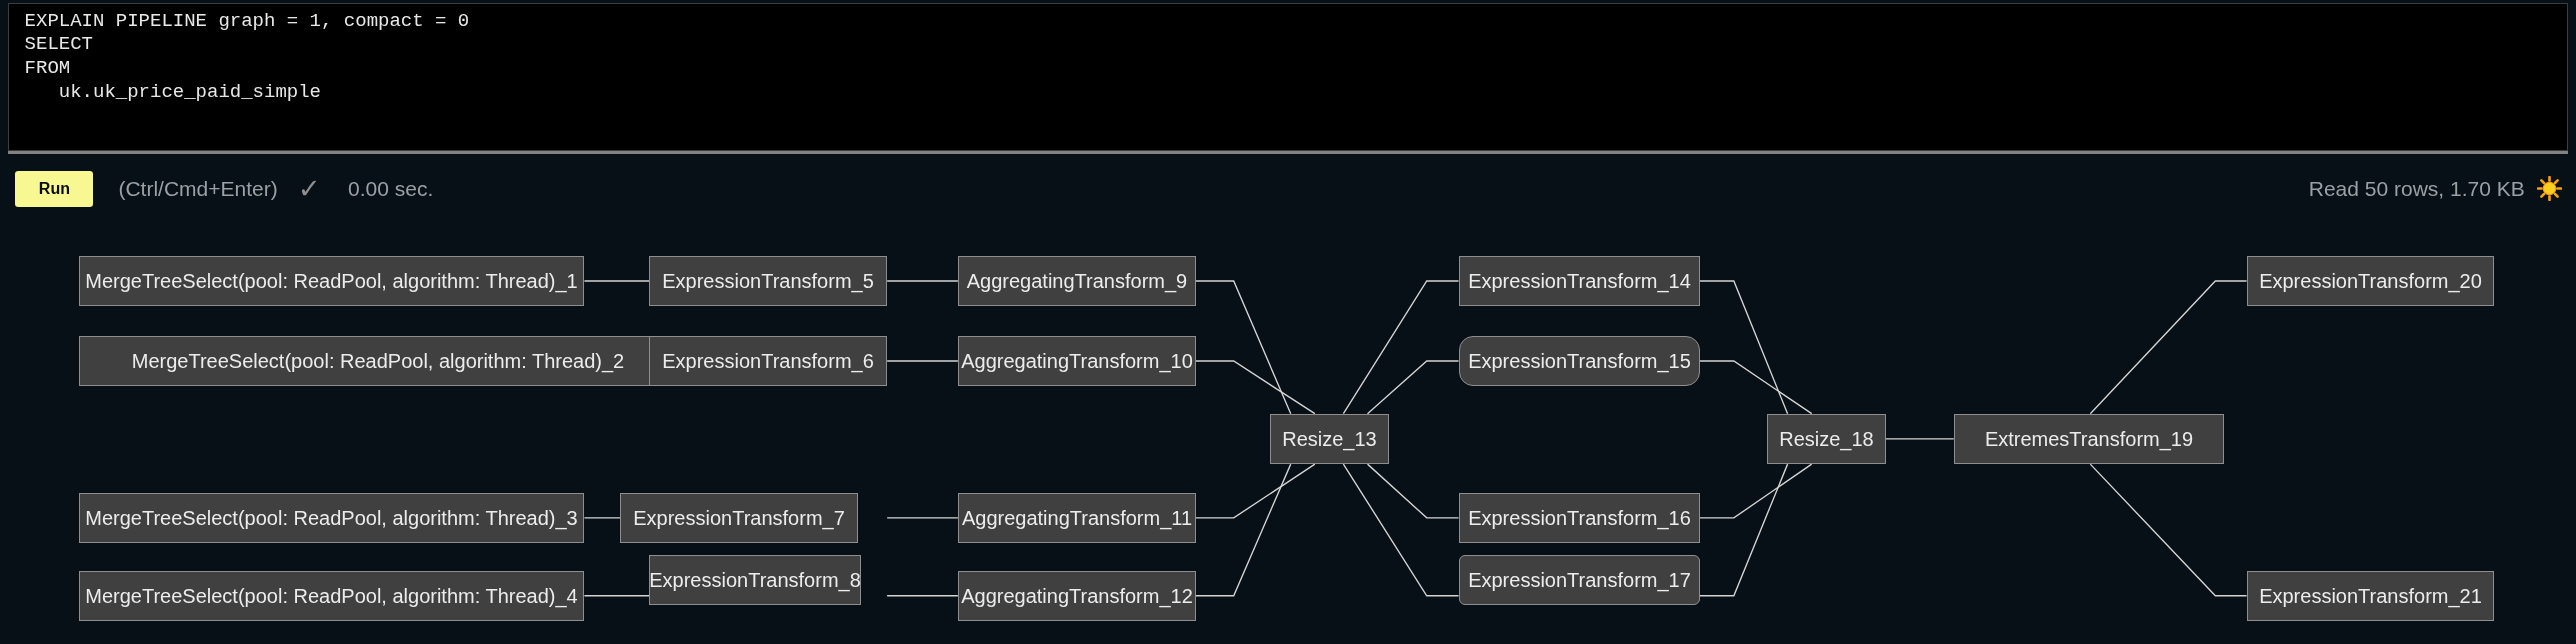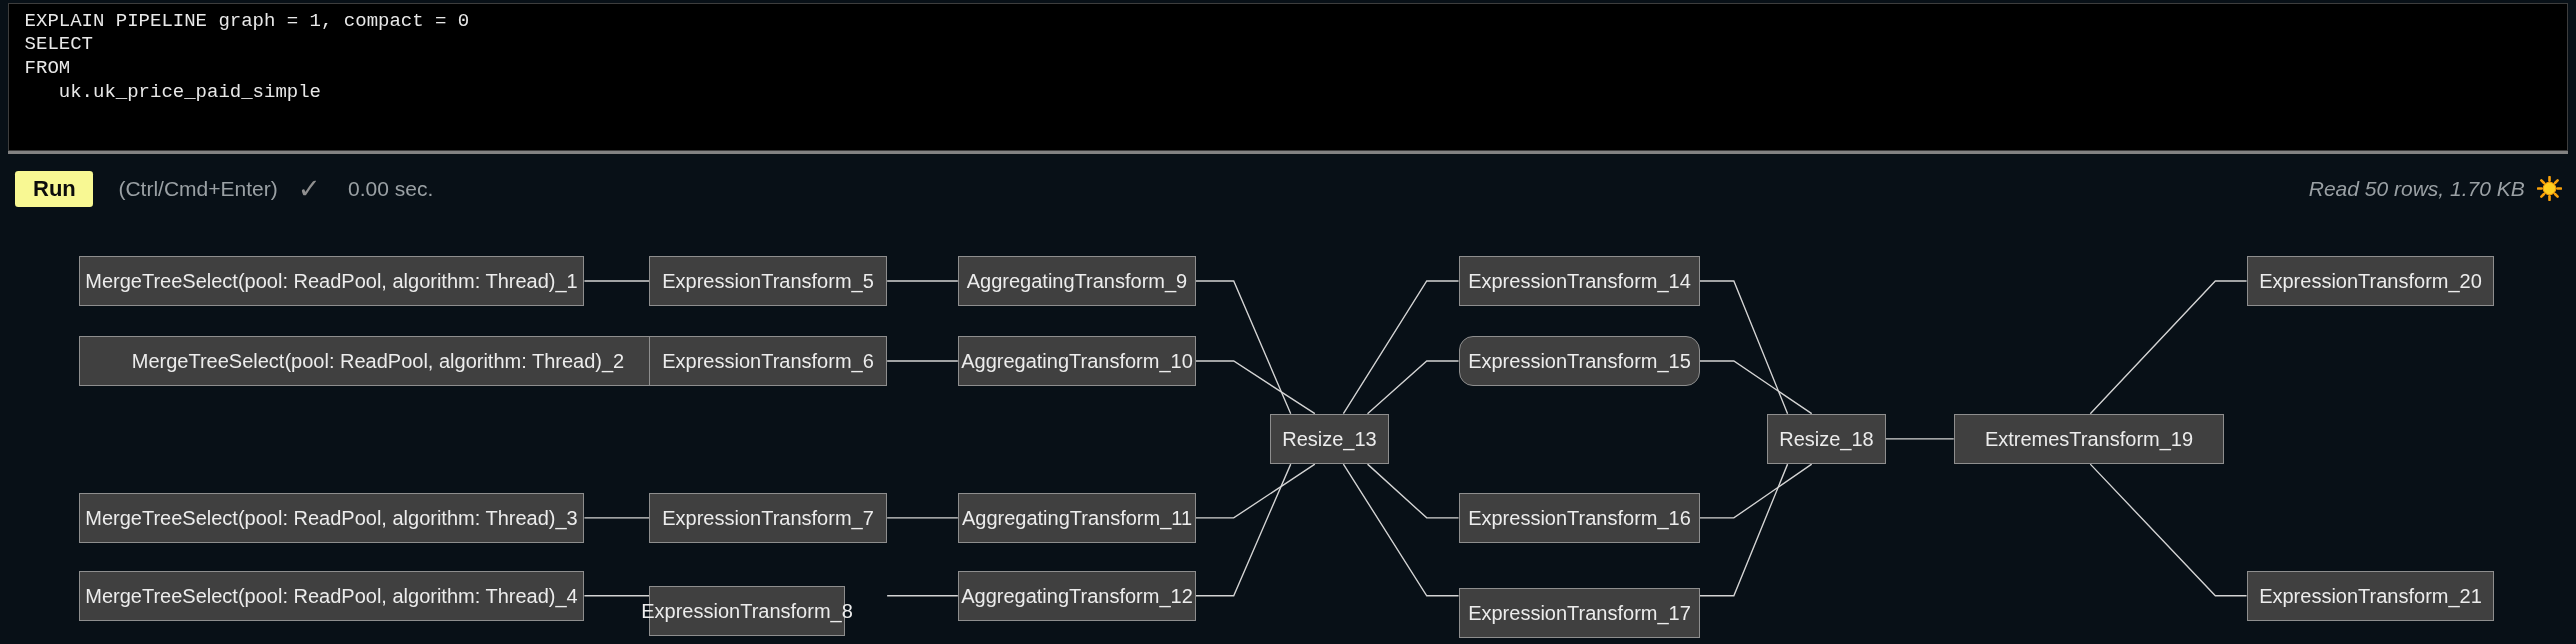--- a/index.html
+++ b/index.html
@@ -25,28 +25,28 @@
     background:#828282; cursor:row-resize;
   }
   .toolbar {
     position:absolute; left:0; top:162px; width:2576px; height:53px;
     display:flex; align-items:center;
     color:#9aa0a4; font-size:21px;
   }
   .run-btn {
     margin-left:15.4px; width:78px; height:36px;
     background:#f8f893; color:#0c0c0c;
-    font-weight:bold; font-size:22px; font-family:inherit;
+    font-weight:bold; font-size:16px; font-family:inherit;
     border:none; border-radius:3.3px; cursor:pointer;
     display:flex; align-items:center; justify-content:center;
   }
   .hint    { margin-left:25px; }
   .check   { margin-left:20px; font-size:27.4px; color:#8f8f8f; line-height:1; }
   .elapsed { margin-left:27.4px; }
-  .stats   { margin-left:auto;font-style:italic; }
+  .stats   { margin-left:auto; }
   .sun-icon{ margin:0 14.3px 0 12px; width:25px; height:25px; cursor:pointer; }
   .graph   { position:absolute; left:0; top:236px; width:2576px; height:408px; }
   .edges   { position:absolute; left:0; top:0; width:2576px; height:408px; }
   .edges polyline { fill:none; stroke:#d4d4d4; stroke-width:2.5; }
   .node {
     position:absolute; height:50px; box-sizing:border-box;
     background:#404040; border:1.6px solid #8e8e8e;
     display:flex; align-items:center; justify-content:center;
     color:#ececec; font-size:20px; white-space:nowrap;
   }
@@ -107,30 +107,30 @@
       <polyline points="3810,324 4038,82 4095,82"></polyline>
       <polyline points="3810,416 4038,656 4095,656"></polyline>
     </svg>
   <div id="nodes">
       <div class="node" style="left: 79px; top: 20px; width: 505px;">MergeTreeSelect(pool: ReadPool, algorithm: Thread)_1</div>
       <div class="node" style="left: 79px; top: 100px; width: 598px;">MergeTreeSelect(pool: ReadPool, algorithm: Thread)_2</div>
       <div class="node" style="left: 79px; top: 257px; width: 505px;">MergeTreeSelect(pool: ReadPool, algorithm: Thread)_3</div>
       <div class="node" style="left: 79px; top: 335px; width: 505px;">MergeTreeSelect(pool: ReadPool, algorithm: Thread)_4</div>
       <div class="node" style="left: 649px; top: 20px; width: 238px;">ExpressionTransform_5</div>
       <div class="node" style="left: 649px; top: 100px; width: 238px;">ExpressionTransform_6</div>
-      <div class="node" style="left: 649px; top: 257px; width: 238px;">ExpressionTransform_7</div>
-      <div class="node" style="left: 649px; top: 350px; width: 196px;">ExpressionTransform_8</div>
+      <div class="node" style="left: 620px; top: 257px; width: 238px;">ExpressionTransform_7</div>
+      <div class="node" style="left: 649px; top: 319px; width: 212px;">ExpressionTransform_8</div>
       <div class="node" style="left: 958px; top: 20px; width: 238px;">AggregatingTransform_9</div>
       <div class="node" style="left: 958px; top: 100px; width: 238px;">AggregatingTransform_10</div>
       <div class="node" style="left: 958px; top: 257px; width: 238px;">AggregatingTransform_11</div>
       <div class="node" style="left: 958px; top: 335px; width: 238px;">AggregatingTransform_12</div>
       <div class="node" style="left: 1270px; top: 178px; width: 119px;">Resize_13</div>
       <div class="node" style="left: 1459px; top: 20px; width: 241px;">ExpressionTransform_14</div>
       <div class="node" style="left: 1459px; top: 100px; width: 241px; border-radius: 14px;">ExpressionTransform_15</div>
       <div class="node" style="left: 1459px; top: 257px; width: 241px;">ExpressionTransform_16</div>
-      <div class="node" style="left: 1459px; top: 352px; width: 241px;">ExpressionTransform_17</div>
+      <div class="node" style="left: 1459px; top: 319px; width: 241px; border-radius: 6px;">ExpressionTransform_17</div>
       <div class="node" style="left: 1767px; top: 178px; width: 119px;">Resize_18</div>
       <div class="node" style="left: 1954px; top: 178px; width: 270px;">ExtremesTransform_19</div>
       <div class="node" style="left: 2247px; top: 20px; width: 247px;">ExpressionTransform_20</div>
       <div class="node" style="left: 2247px; top: 335px; width: 247px;">ExpressionTransform_21</div>
     </div>
 </div>
 
 
 </body></html>

